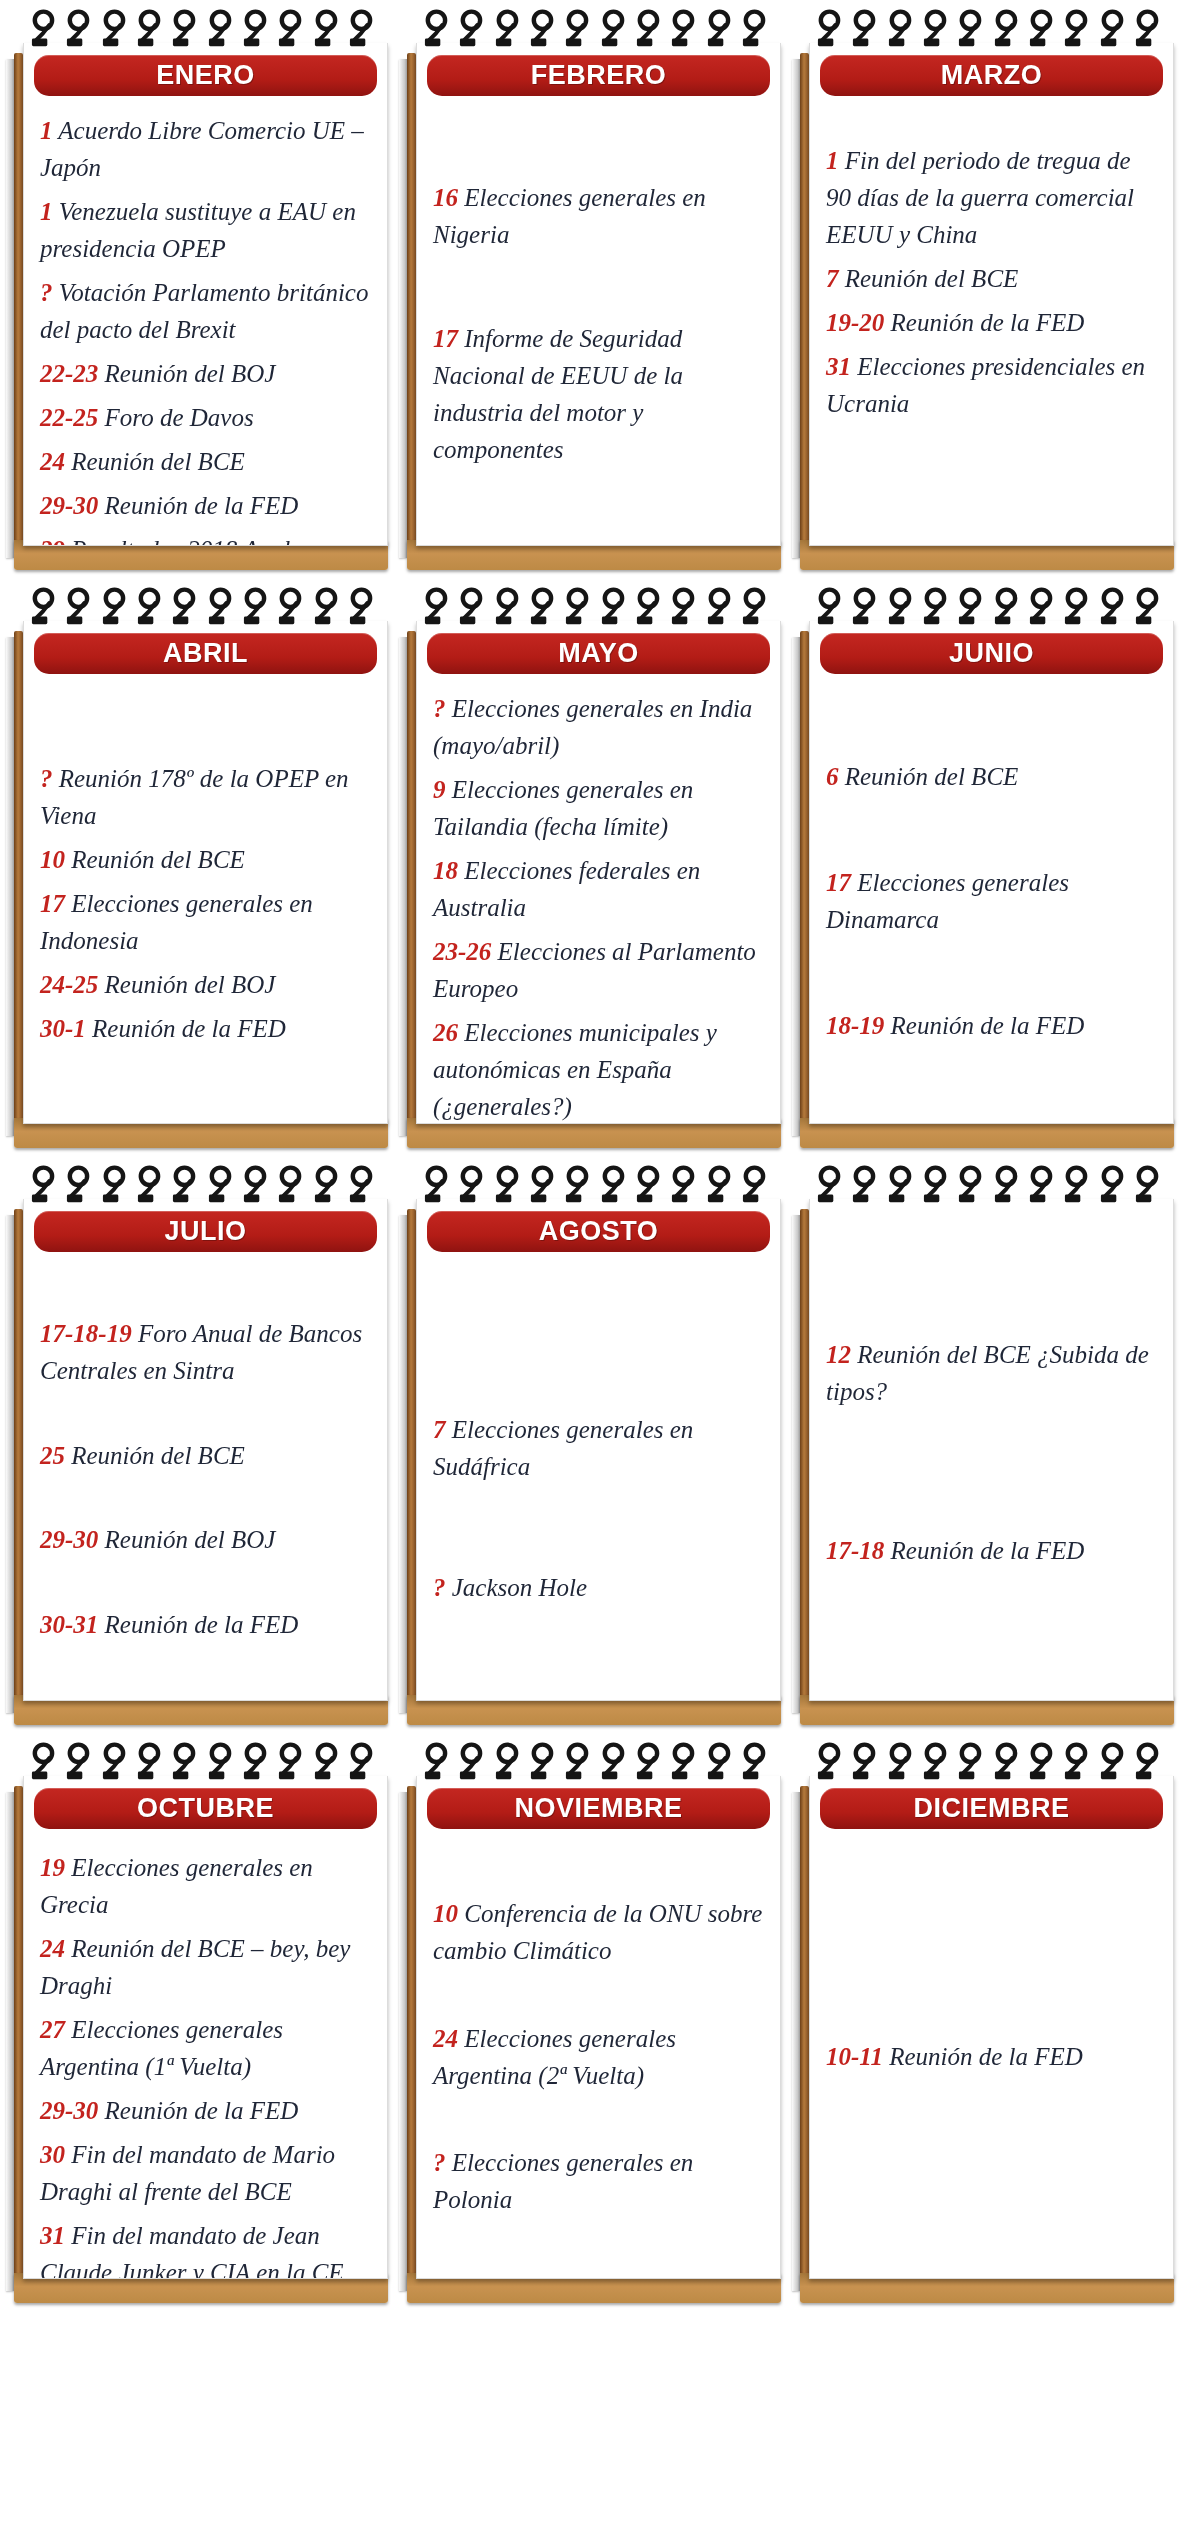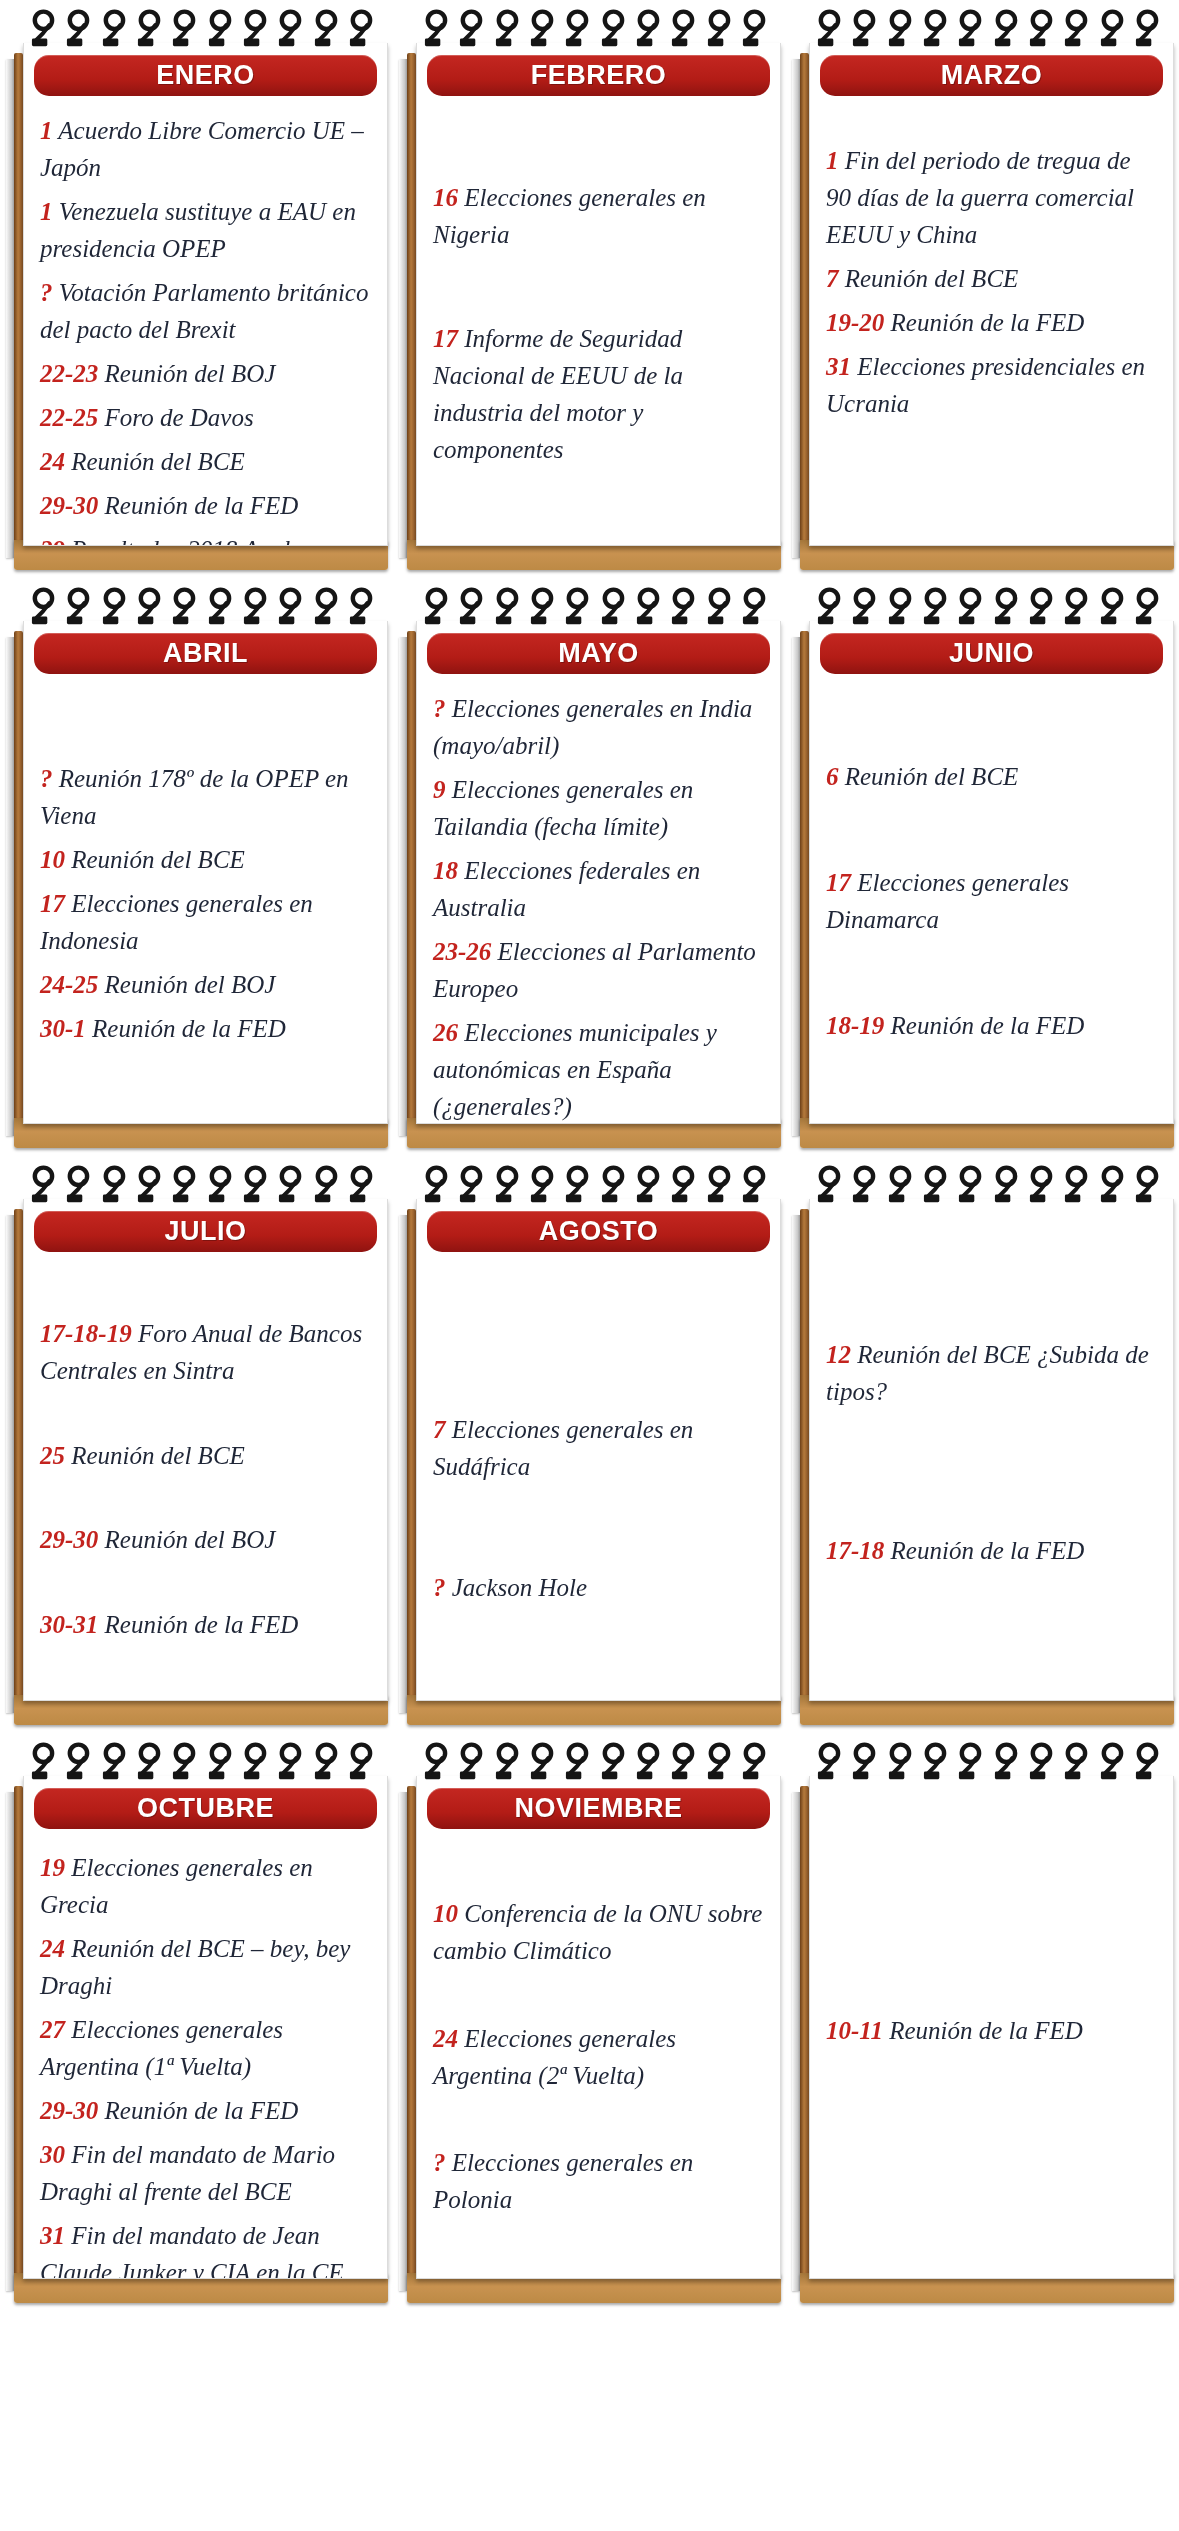--- a/index.html
+++ b/index.html
@@ -916,19 +916,22 @@
         <rect x="2" y="33" width="16" height="8" rx="1.5" fill="#151515"></rect>
         <circle cx="14" cy="14" r="9" fill="none" stroke="#151515" stroke-width="4.6"></circle>
         <path d="M20 19 Q14 28 6 35" fill="none" stroke="#151515" stroke-width="4.2" stroke-linecap="round"></path>
       </svg>
       </div>
     <div class="pad">
       <span class="side-stack"></span>
       <span class="side-rod"></span>
       <span class="bottom-board"></span>
       <div class="paper">
+        <div class="banner">
+          <span class="banner-label">DICIEMBRE</span>
+        </div>
         <div class="events v-center">
             <div class="event"><span class="date">10-11</span> <span class="text">Reunión de la FED</span></div>
           </div>
       </div>
     </div>
   </section>
 </div>
 
 </body></html>

